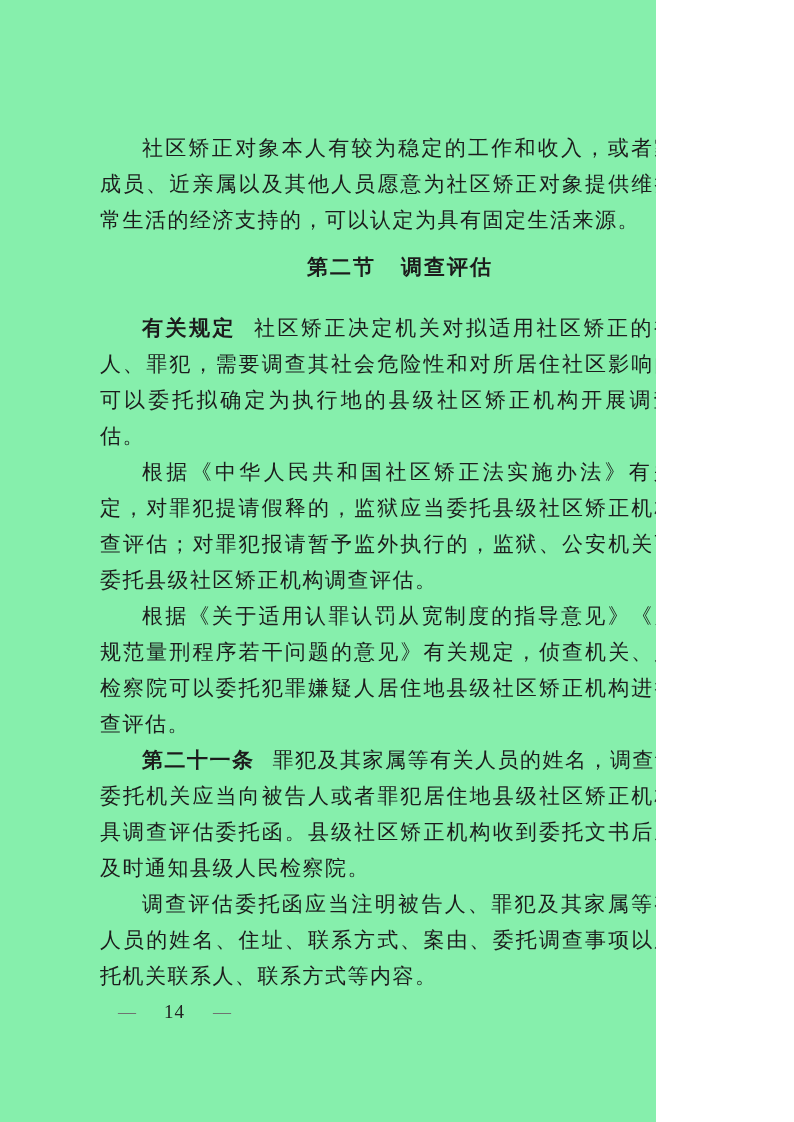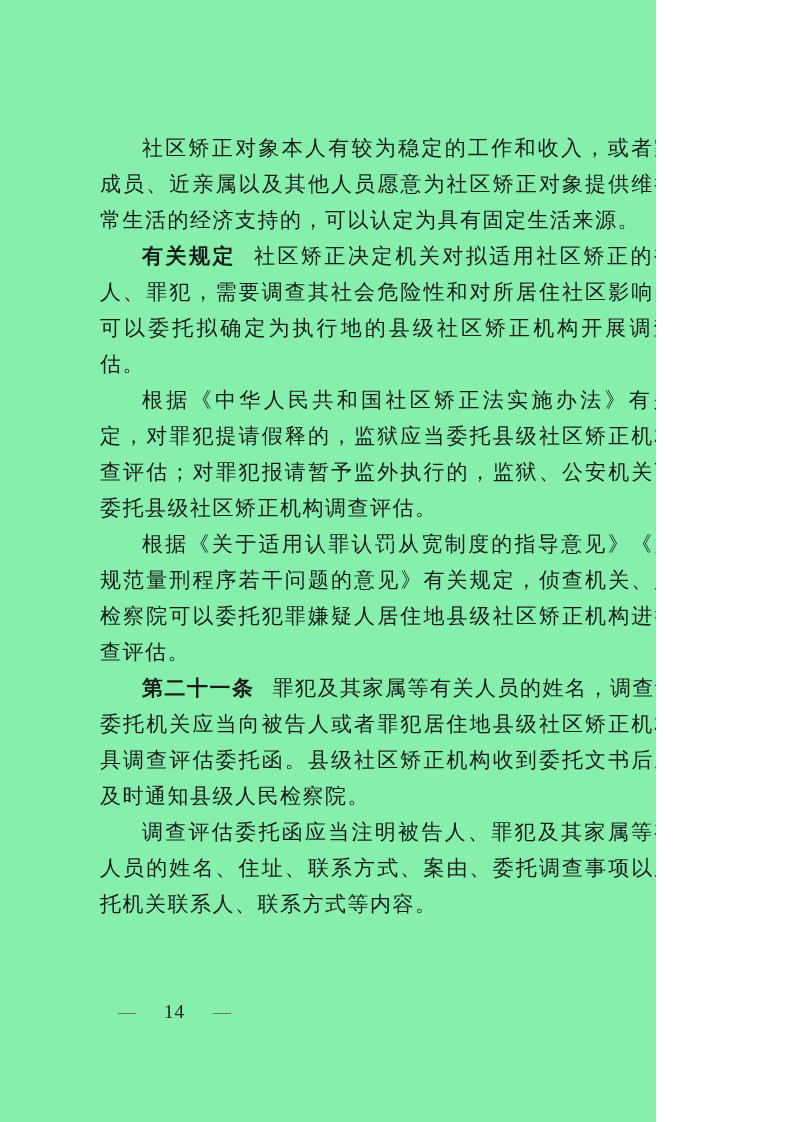--- a/index.html
+++ b/index.html
@@ -69,20 +69,21 @@
   }
 </style>
 </head>
 <body>
 
 <div class="page">
   <div class="content">
 
     <p class="para">社区矫正对象本人有较为稳定的工作和收入，或者家庭成员、近亲属以及其他人员愿意为社区矫正对象提供维持正常生活的经济支持的，可以认定为具有固定生活来源。</p>
 
+    <h2 class="section-heading"><span>第二节</span><span class="title-part">调查评估</span></h2>
 
     <p class="para"><span class="lead">有关规定</span><span>社区矫正决定机关对拟适用社区矫正的被告人、罪犯，需要调查其社会危险性和对所居住社区影响的，可以委托拟确定为执行地的县级社区矫正机构开展调查评估。</span></p>
 
     <p class="para">根据《中华人民共和国社区矫正法实施办法》有关规定，对罪犯提请假释的，监狱应当委托县级社区矫正机构调查评估；对罪犯报请暂予监外执行的，监狱、公安机关可以委托县级社区矫正机构调查评估。</p>
 
     <p class="para">根据《关于适用认罪认罚从宽制度的指导意见》《关于规范量刑程序若干问题的意见》有关规定，侦查机关、人民检察院可以委托犯罪嫌疑人居住地县级社区矫正机构进行调查评估。</p>
 
     <p class="para"><span class="lead">第二十一条</span><span>罪犯及其家属等有关人员的姓名，调查评估委托机关应当向被告人或者罪犯居住地县级社区矫正机构出具调查评估委托函。县级社区矫正机构收到委托文书后应当及时通知县级人民检察院。</span></p>
 
     <p class="para">调查评估委托函应当注明被告人、罪犯及其家属等有关人员的姓名、住址、联系方式、案由、委托调查事项以及委托机关联系人、联系方式等内容。</p>

